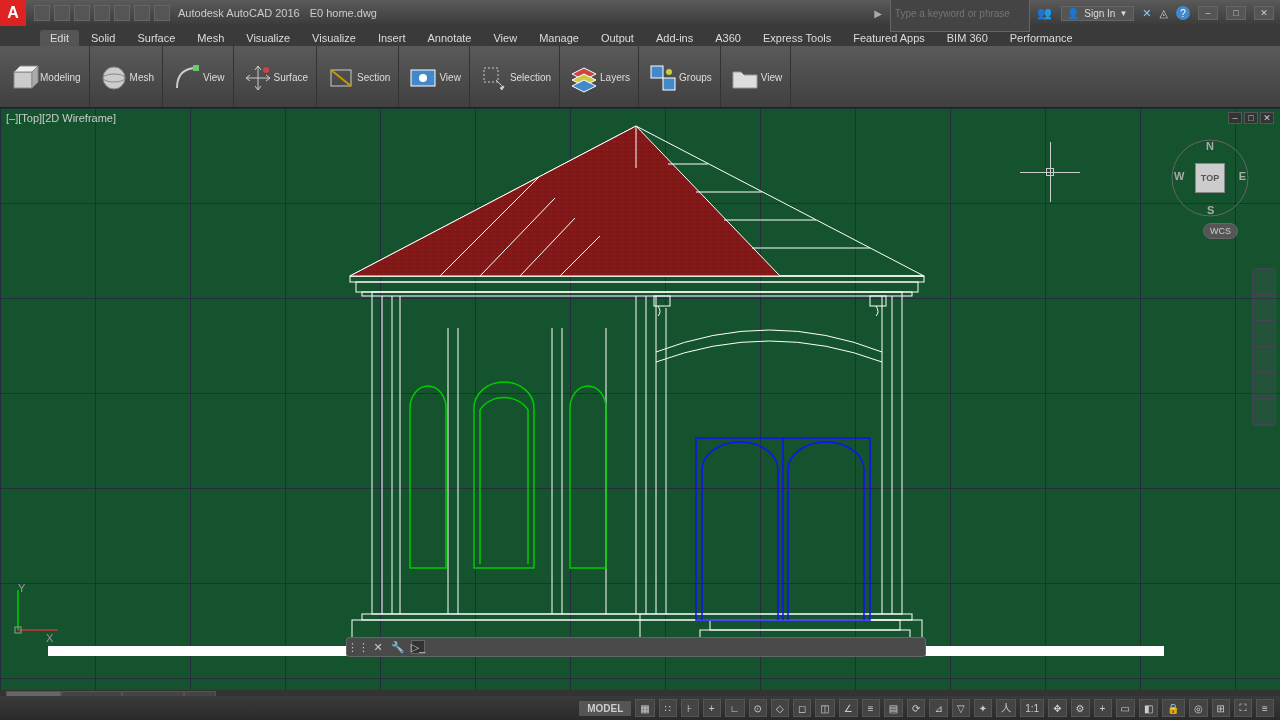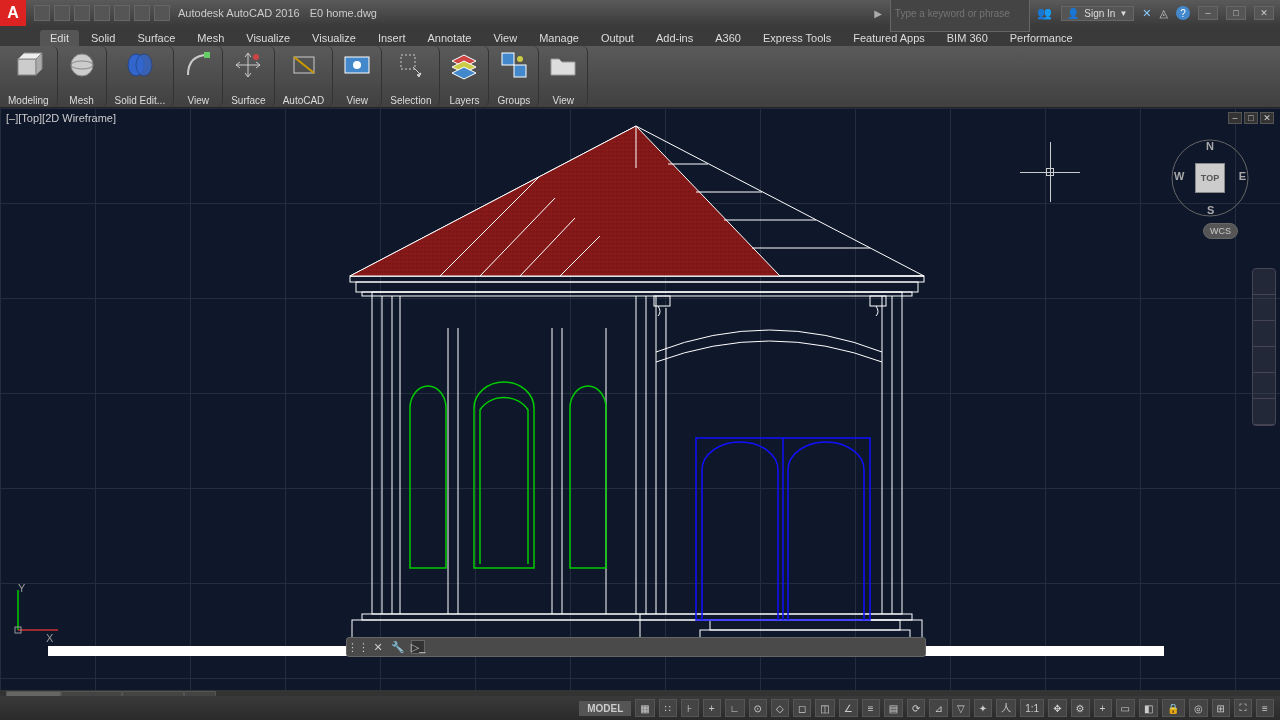--- a/index.html
+++ b/index.html
@@ -16,26 +16,26 @@
 .signin { background:#555; border:1px solid #666; padding:1px 6px; font-size:10px; color:#ddd; display:flex; align-items:center; gap:4px; }
 .win-btn { width:20px; height:14px; background:#555; border:1px solid #666; display:flex; justify-content:center; align-items:center; font-size:9px; color:#ccc; }
 
 
 .tabs { height:20px; background:#3a3a3a; display:flex; align-items:end; padding-left:40px; gap:2px; font-size:11px; }
 .tab { padding:2px 10px; color:#ddd; cursor:pointer; }
 .tab.active { background:#555; border-radius:3px 3px 0 0; }
 
 
 .ribbon { height:62px; background:linear-gradient(#5a5a5a,#404040); display:flex; border-bottom:1px solid #222; }
-.ribbon-group { display:flex; flex-direction:column; align-items:center; justify-content:space-between; padding:3px 8px 1px; border-right:1px solid #333;border-radius:6px; }
+.ribbon-group { display:flex; align-items:center; padding:3px 8px 1px; border-right:1px solid #333; }
 .ribbon-icon { width:32px; height:32px; display:flex; justify-content:center; align-items:center; }
 .ribbon-label { font-size:10px; color:#ddd; }
 
 
-.canvas { position:absolute; top:108px; left:0; right:0; bottom:30px; background:#0f172a; overflow:hidden; }
+.canvas { position:absolute; top:108px; left:0; right:0; bottom:30px; background:#14532d; overflow:hidden; }
 .viewport-label { position:absolute; top:4px; left:6px; color:#ccc; font-size:11px; }
 .canvas-ctrls { position:absolute; top:4px; right:6px; display:flex; gap:2px; }
 .canvas-ctrls span { width:14px; height:12px; background:#333; border:1px solid #555; font-size:9px; color:#ccc; display:flex; justify-content:center; align-items:center; }
 
 
 .grid { position:absolute; inset:0; background-image:linear-gradient(#232d3e 1px,transparent 1px),linear-gradient(90deg,#232d3e 1px,transparent 1px); background-size:95px 95px; }
 
 
 .ucs { position:absolute; left:18px; bottom:60px; }
 .ucs-y { position:absolute; left:0; top:-48px; color:#999; font-size:11px; }
@@ -149,29 +149,20 @@
         <svg width="32" height="32">
           <circle cx="16" cy="16" r="11" fill="#ccc" stroke="#888"></circle>
           <ellipse cx="16" cy="16" rx="11" ry="4" fill="none" stroke="#888"></ellipse>
         </svg>
       </div>
       <div class="ribbon-label">Mesh</div>
     </div>
     <div class="ribbon-group">
       <div class="ribbon-icon">
         <svg width="32" height="32">
-          <ellipse cx="12" cy="16" rx="8" ry="11" fill="#36c" stroke="#248"></ellipse>
-          <ellipse cx="20" cy="16" rx="8" ry="11" fill="#36c" stroke="#248" opacity=".8"></ellipse>
-        </svg>
-      </div>
-      <div class="ribbon-label">Solid Edit...</div>
-    </div>
-    <div class="ribbon-group">
-      <div class="ribbon-icon">
-        <svg width="32" height="32">
           <path d="M6 26 Q6 6 26 6" fill="none" stroke="#ccc" stroke-width="2"></path>
           <rect x="22" y="3" width="6" height="6" fill="#6c6"></rect>
         </svg>
       </div>
       <div class="ribbon-label">View</div>
     </div>
     <div class="ribbon-group">
       <div class="ribbon-icon">
         <svg width="32" height="32">
           <path d="M16 4v24M4 16h24M16 4l-3 4M16 4l3 4M16 28l-3-4M16 28l3-4M4 16l4-3M4 16l4 3M28 16l-4-3M28 16l-4 3" stroke="#ccc" fill="none"></path>
@@ -180,21 +171,21 @@
       </div>
       <div class="ribbon-label">Surface</div>
     </div>
     <div class="ribbon-group">
       <div class="ribbon-icon">
         <svg width="32" height="32">
           <rect x="6" y="8" width="20" height="16" fill="none" stroke="#ccc"></rect>
           <path d="M6 8 L26 24" stroke="#c90" stroke-width="2"></path>
         </svg>
       </div>
-      <div class="ribbon-label">AutoCAD</div>
+      <div class="ribbon-label">Section</div>
     </div>
     <div class="ribbon-group">
       <div class="ribbon-icon">
         <svg width="32" height="32">
           <rect x="4" y="8" width="24" height="16" fill="#48c" stroke="#fff"></rect>
           <circle cx="16" cy="16" r="4" fill="#fff"></circle>
         </svg>
       </div>
       <div class="ribbon-label">View</div>
     </div>

